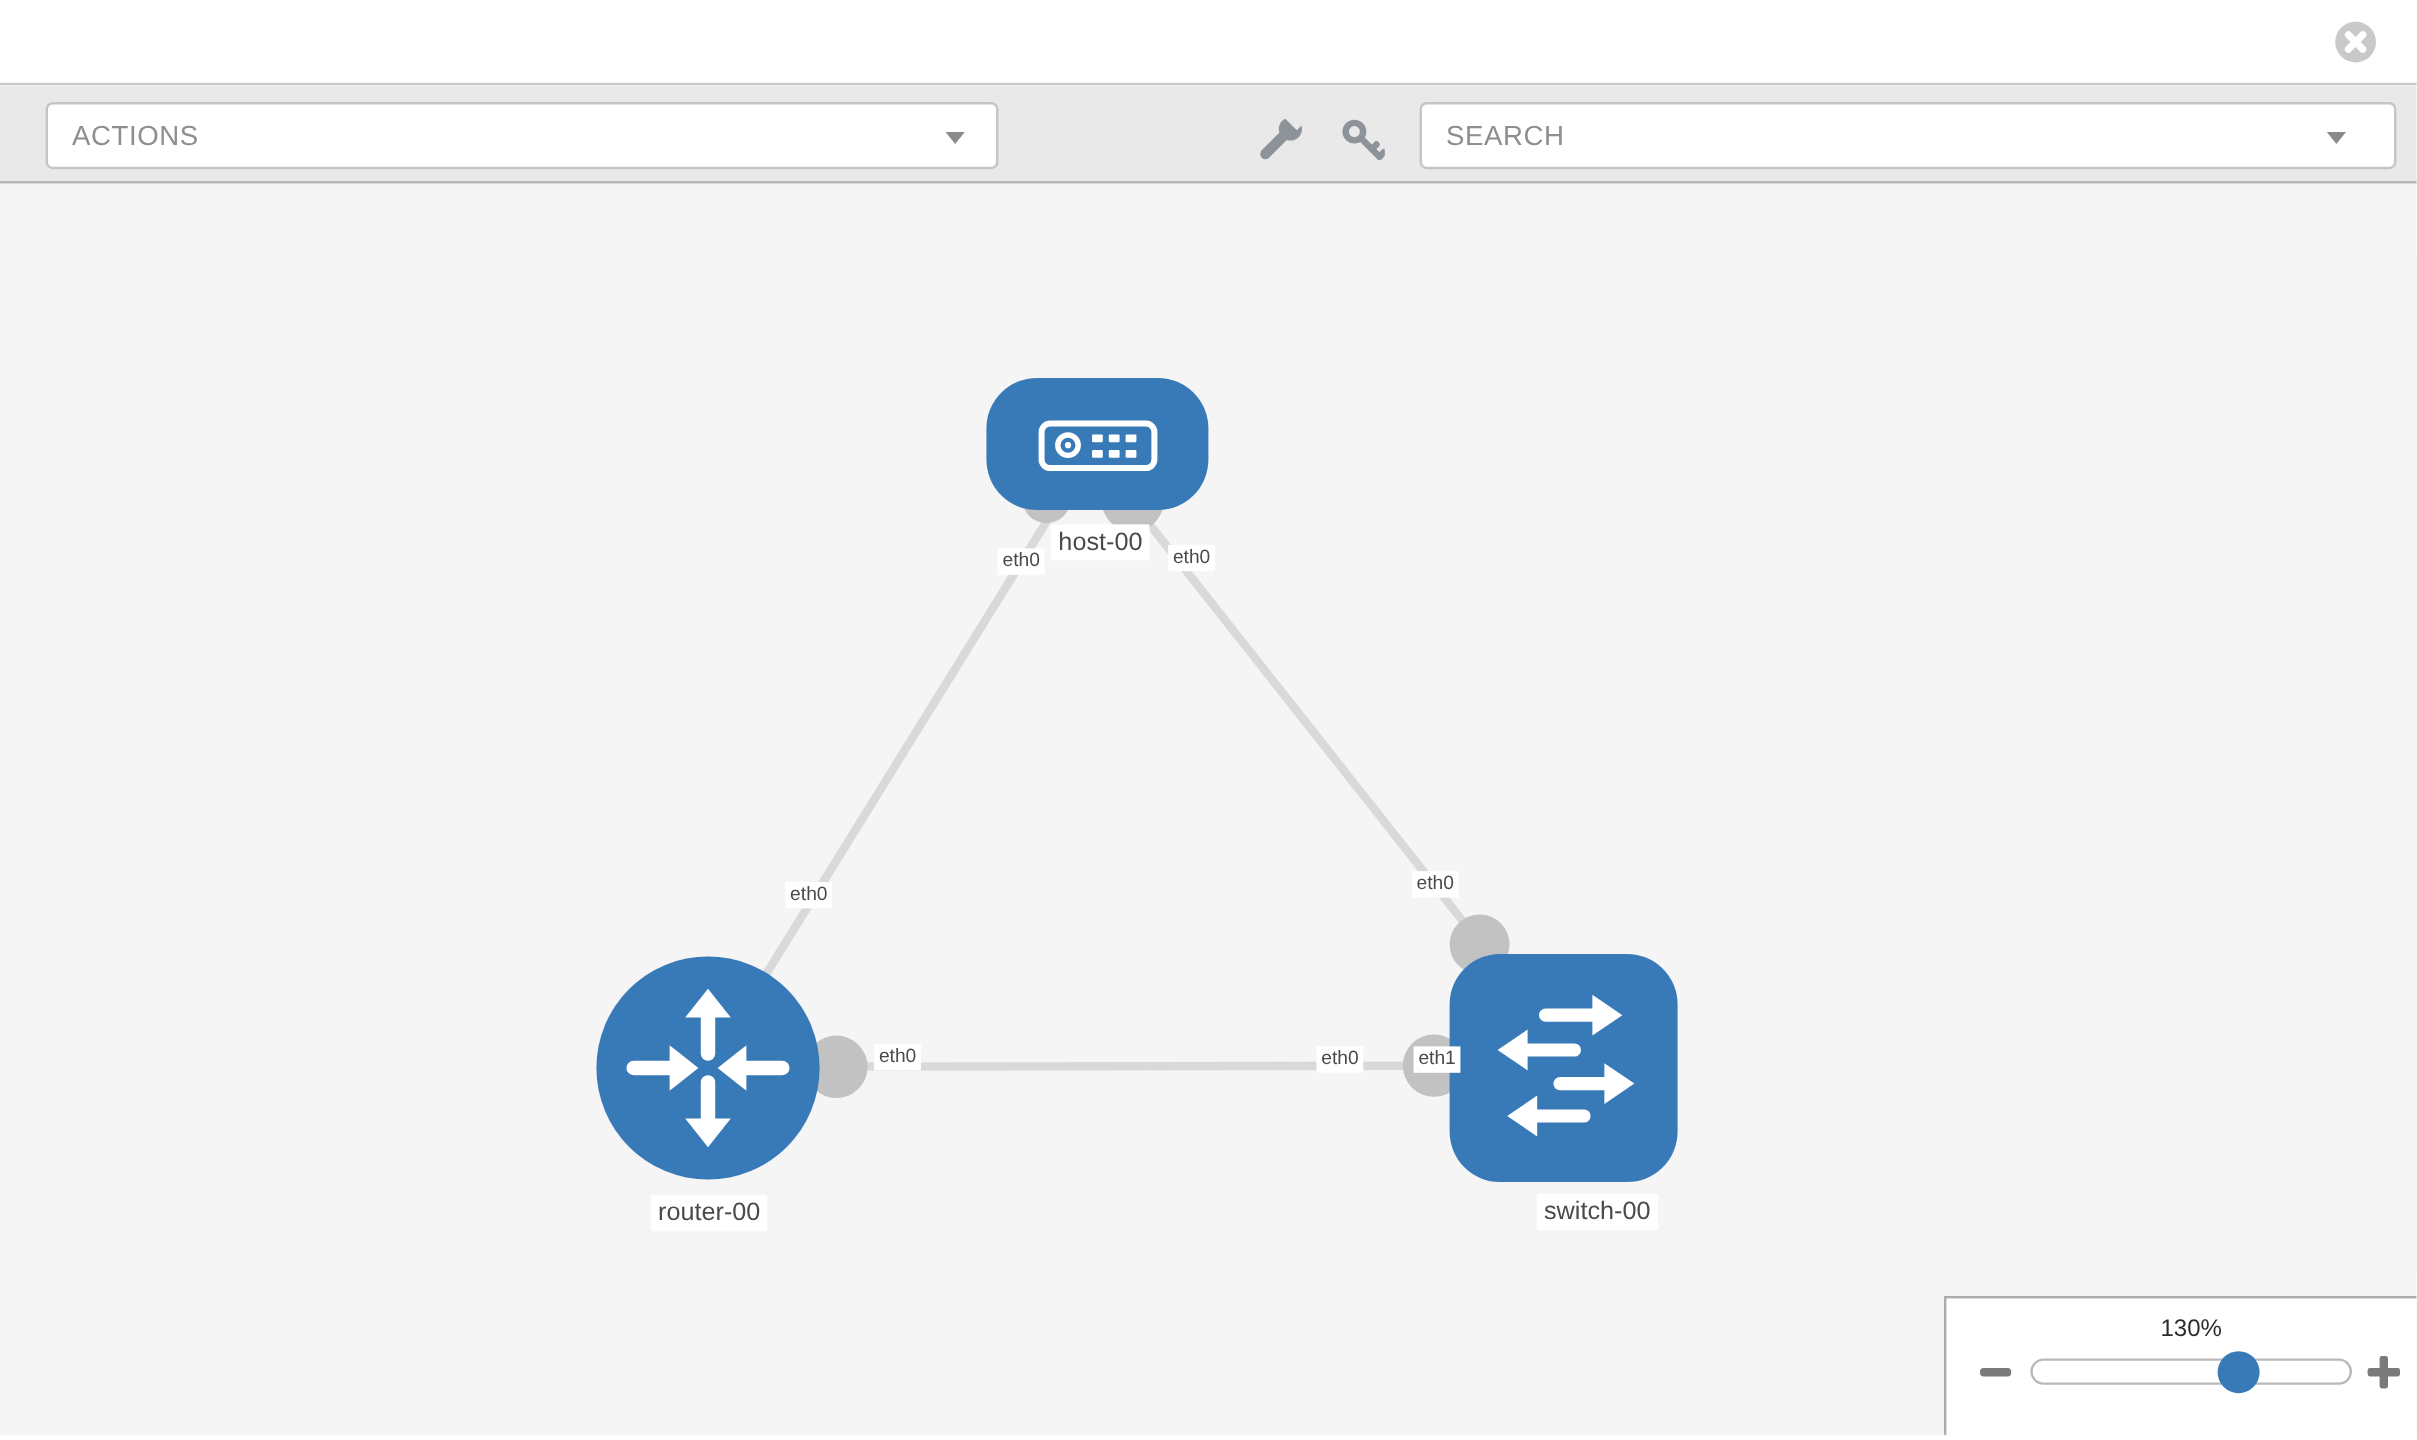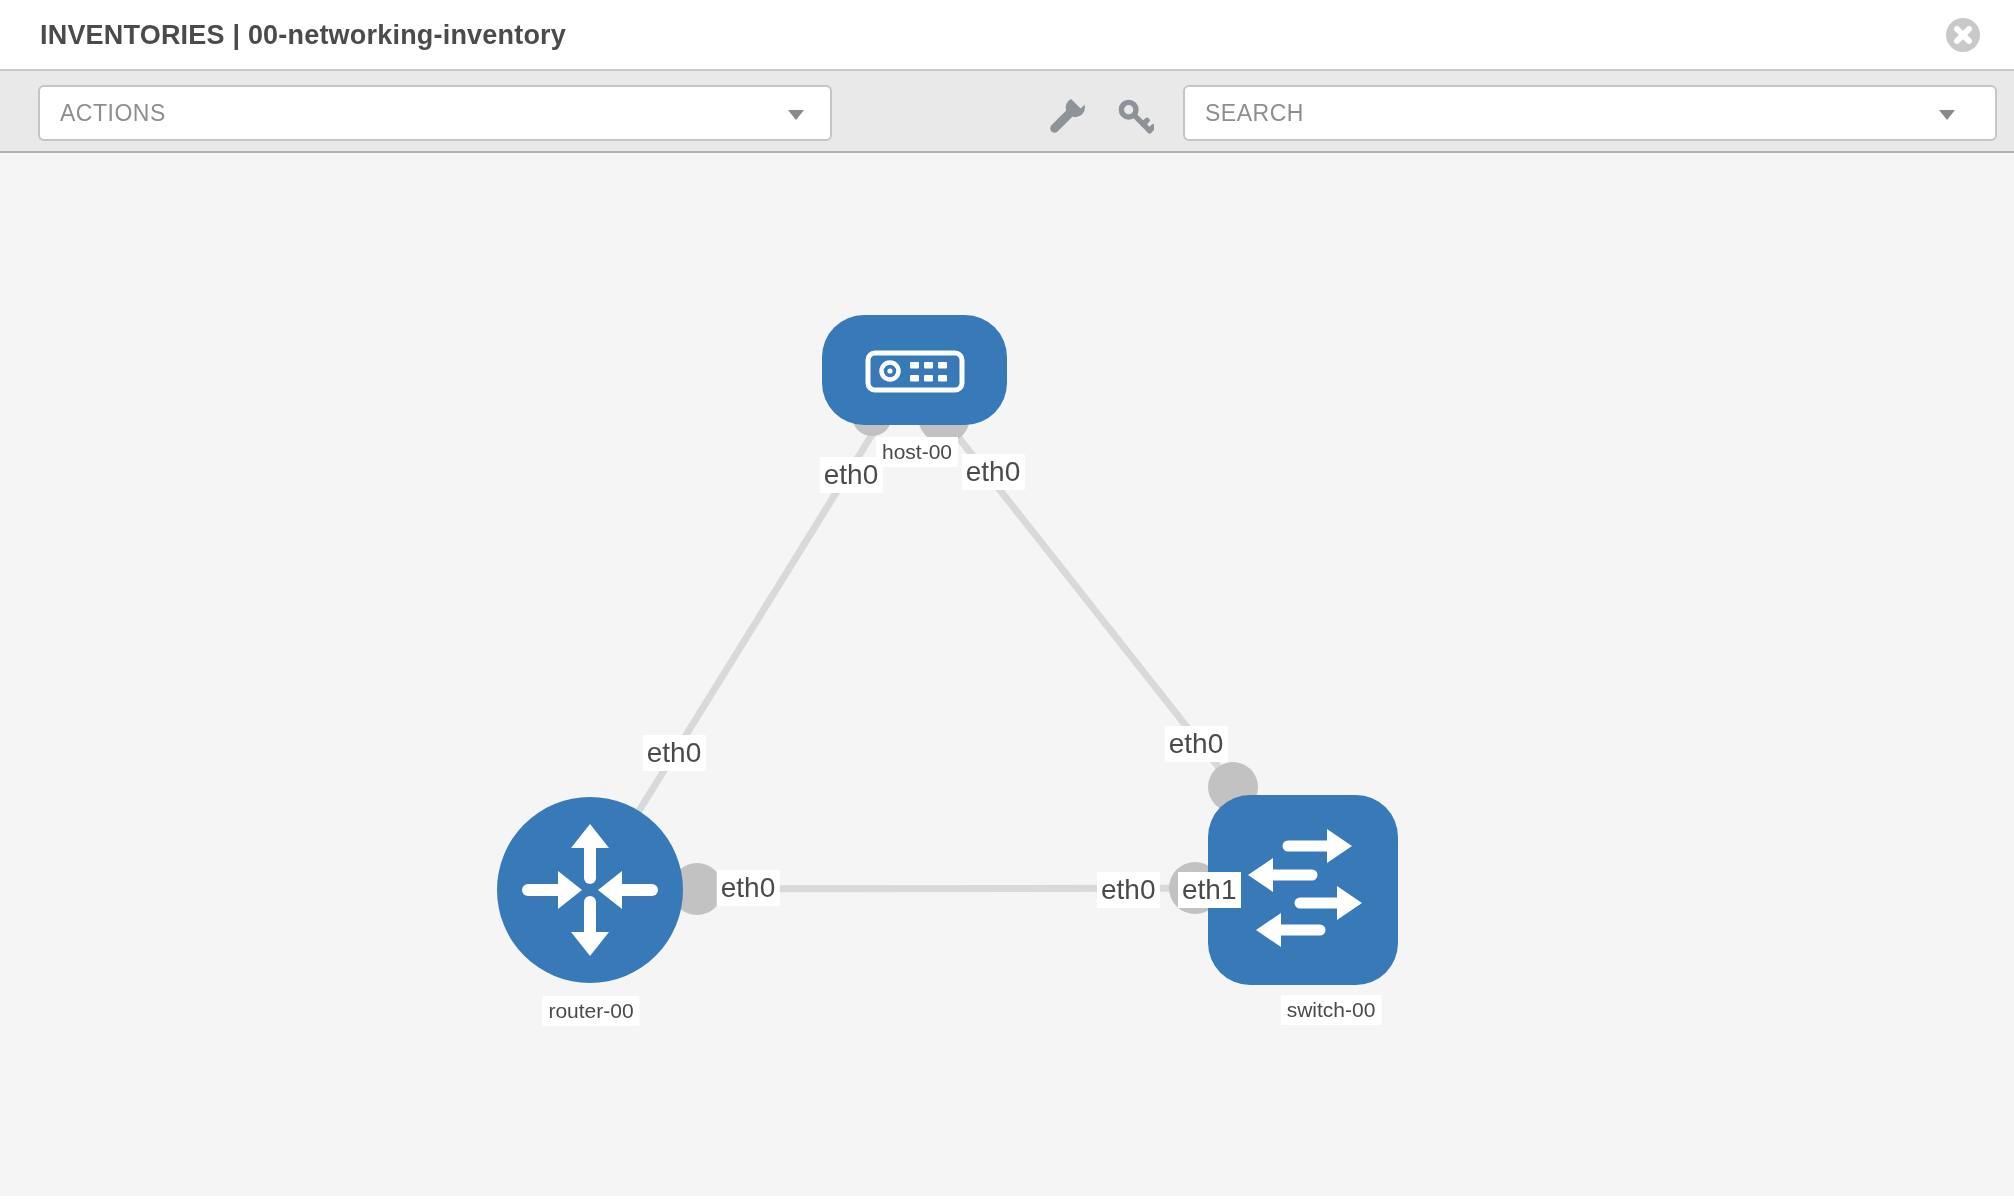--- a/index.html
+++ b/index.html
@@ -22,40 +22,39 @@
   .search-box { left:1183px; width:814px; }
   .search-box .caret { right:40px; }
   .tool-icon { position:absolute; cursor:pointer; }
 
   
   .canvas { position:relative; height:1043px; background:#f5f5f5; overflow:hidden; }
   .topo-svg { position:absolute; left:0; top:0; }
 
   .n-label, .e-label { position:absolute; background:#fff; color:#4a4a4a; white-space:nowrap; }
   .n-label { font-size:21px; padding:3px 6px; transform:translateX(-50%); }
-  .e-label { font-size:28px; padding:2px 4px; transform:translateX(-50%); }
+  .e-label { font-size:16px; padding:2px 4px; transform:translateX(-50%); }
   .e-label.anchored { transform:none; }
 
   
   .zoom-panel { position:absolute; left:1620px; top:927px; width:394px; height:116px; background:#fff; border-top:2px solid #acacac; border-left:2px solid #acacac; }
   .zoom-value { position:absolute; left:70px; top:14px; width:268px; text-align:center; font-size:20px; color:#2b2b2b; }
   .zoom-minus { position:absolute; left:28px; top:58px; width:26px; height:7px; border-radius:3px; background:#7a7a7a; cursor:pointer; }
   .zoom-plus { position:absolute; left:351px; top:48px; width:27px; height:27px; cursor:pointer; }
   .zoom-plus::before { content:""; position:absolute; left:0; top:10px; width:27px; height:7px; border-radius:2px; background:#7a7a7a; }
   .zoom-plus::after { content:""; position:absolute; left:10px; top:0; width:7px; height:27px; border-radius:2px; background:#7a7a7a; }
   .zoom-track { position:absolute; left:70px; top:50px; width:268px; height:22px; border:2px solid #b9b9b9; border-radius:11px; background:#fff; cursor:pointer; }
   .zoom-knob { position:absolute; left:226px; top:44px; width:35px; height:35px; border-radius:50%; background:#377ab7; cursor:grab; }
 </style>
 </head>
 <body>
 
 <div id="app">
 
   <div class="header">
-    <div class="page-title">INVENTORIES | 00-networking-inventory</div>
     <div class="close-btn">
       <svg width="34" height="34">
         <line x1="11" y1="11" x2="23" y2="23" stroke="#fff" stroke-width="6" stroke-linecap="round"></line>
         <line x1="23" y1="11" x2="11" y2="23" stroke="#fff" stroke-width="6" stroke-linecap="round"></line>
       </svg>
     </div>
   </div>
 
   <div class="toolbar">
     <div class="select-box actions-box">
@@ -144,15 +143,22 @@
     <div class="n-label" style="left:1303px; top:842px;margin-left:28px;">switch-00</div>
 
     <div class="e-label" style="left:851px;  top:304px;">eth0</div>
     <div class="e-label" style="left:674px;  top:582px;">eth0</div>
     <div class="e-label" style="left:993px;  top:301px;">eth0</div>
     <div class="e-label" style="left:1196px; top:573px;">eth0</div>
     <div class="e-label" style="left:748px;  top:717px;">eth0</div>
     <div class="e-label anchored" style="left:1097px; top:719px;">eth0</div>
     <div class="e-label anchored" style="left:1178px; top:719px;">eth1</div>
 
+    <div class="zoom-panel">
+      <div class="zoom-value">130%</div>
+      <div class="zoom-minus"></div>
+      <div class="zoom-track"></div>
+      <div class="zoom-knob"></div>
+      <div class="zoom-plus"></div>
+    </div>
   </div>
 
 </div>
 
 </body></html>

